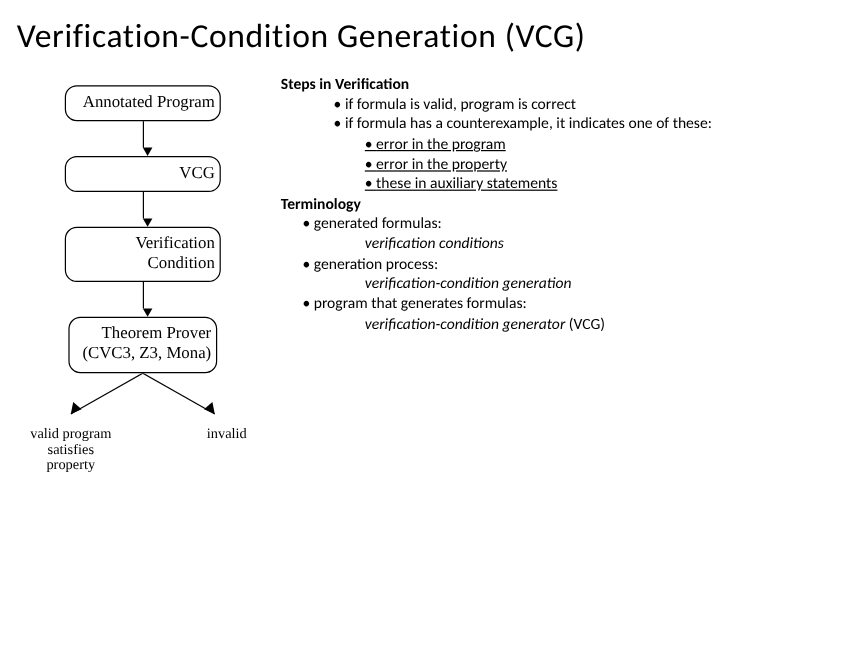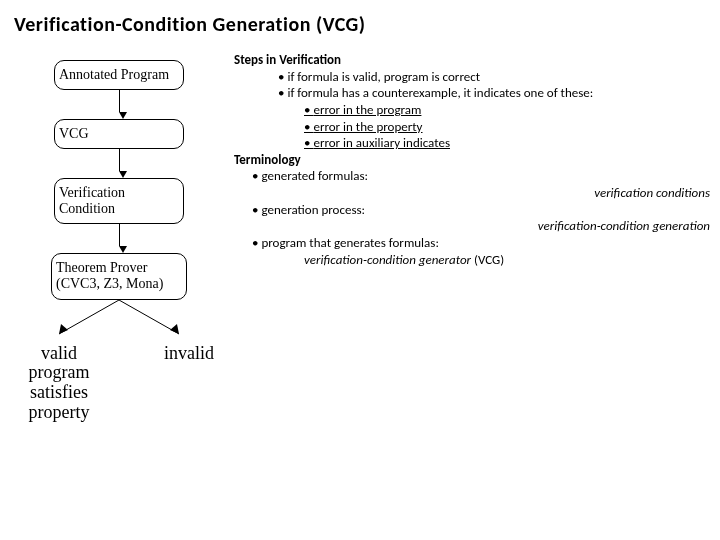--- a/index.html
+++ b/index.html
@@ -6,22 +6,22 @@
   body {
     width: 720px;
     height: 540px;
     background: #fff;
     font-family: Calibri, Arial, sans-serif;
     color: #000;
     position: relative;
     overflow: hidden;
   }
   .slide-title {
-    font-size: 20px;
-    font-weight: 700;
+    font-size: 28px;
+    font-weight: 400;
     padding: 12px 10px 8px 14px;
     letter-spacing: 0.5px;
   }
   .content {
     display: flex;
     padding: 8px 10px 0 10px;
   }
   .diagram-col {
     width: 218px;
     flex-shrink: 0;
@@ -31,21 +31,21 @@
   .text-col {
     flex: 1;
     font-size: 13px;
     line-height: 1.28;
     padding-left: 6px;
   }
   .box {
     border: 1px solid #000;
     border-radius: 10px;
     background: #fff;
-    text-align: left;
+    text-align: right;
     font-family: "Times New Roman", serif;
     font-size: 14px;
     padding: 6px 4px;
     margin: 0 auto;
     width: 130px;
     line-height: 1.15;
   }
   .arrow-down {
     width: 0;
     margin: 0 auto;
@@ -66,37 +66,37 @@
   }
   .split {
     position: relative;
     width: 190px;
     margin: 0 auto;
     height: 44px;
   }
   .split svg { position: absolute; top: 0; left: 0; }
   .leaf {
     font-family: "Times New Roman", serif;
-    font-size: 18px;
+    font-size: 12px;
     text-align: center;
     line-height: 1.1;
   }
   .leaves {
     display: flex;
     justify-content: space-between;
     width: 200px;
     margin: 0 auto;
   }
   .heading { font-weight: 700; }
   ul.bul { list-style: none; }
   ul.bul > li::before { content: "• "; }
   .lvl1 { padding-left: 18px; }
   .lvl2 { padding-left: 44px; }
   .lvl3 { padding-left: 70px; text-decoration: underline; }
-  .ital-indent { padding-left: 70px; font-style: italic; text-align: right; }
+  .ital-indent { padding-left: 70px; font-style: italic; }
   .u { }
 </style>
 </head>
 <body>
 
 <div class="slide-title">Verification-Condition Generation (VCG)</div>
 
 <div class="content">
 
   <div class="diagram-col">
@@ -108,21 +108,21 @@
     <div class="box">VCG</div>
     <div class="arrow-down">
         <div class="shaft"></div>
         <div class="head"></div>
       </div>
     <div class="box">Verification Condition</div>
     <div class="arrow-down">
         <div class="shaft"></div>
         <div class="head"></div>
       </div>
-    <div class="box" style="width:136px">Theorem Prover (CVC3, Z3, Mona)</div>
+    <div class="box" style="width:124px">Theorem Prover (CVC3, Z3, Mona)</div>
     <div class="split">
       <svg width="190" height="44" viewBox="0 0 190 44">
         <line x1="95" y1="0" x2="35" y2="34" stroke="#000" stroke-width="1"></line>
         <polygon points="35,34 37,24 44,30" fill="#000"></polygon>
         <line x1="95" y1="0" x2="155" y2="34" stroke="#000" stroke-width="1"></line>
         <polygon points="155,34 146,30 153,24" fill="#000"></polygon>
       </svg>
     </div>
     <div class="leaves">
       <div class="leaf" style="width:80px">valid program satisfies property</div>
@@ -132,21 +132,21 @@
 
   <div class="text-col">
     <div class="heading">Steps in Verification</div>
     <ul class="bul lvl2">
       <li><span>if formula is </span><span class="u">valid</span><span>, program is correct</span></li>
       <li><span>if formula has a </span><span class="u">counterexample</span><span>, it indicates one of these:</span></li>
     </ul>
     <ul class="bul lvl3">
       <li>error in the program</li>
       <li>error in the property</li>
-      <li>error in auxiliary indicates</li>
+      <li>these in auxiliary statements</li>
     </ul>
     <div class="heading">Terminology</div>
     <ul class="bul lvl1">
       <li>generated formulas:</li>
     </ul>
     <div class="ital-indent">verification conditions</div>
     <ul class="bul lvl1">
       <li>generation process:</li>
     </ul>
     <div class="ital-indent">verification-condition generation</div>

